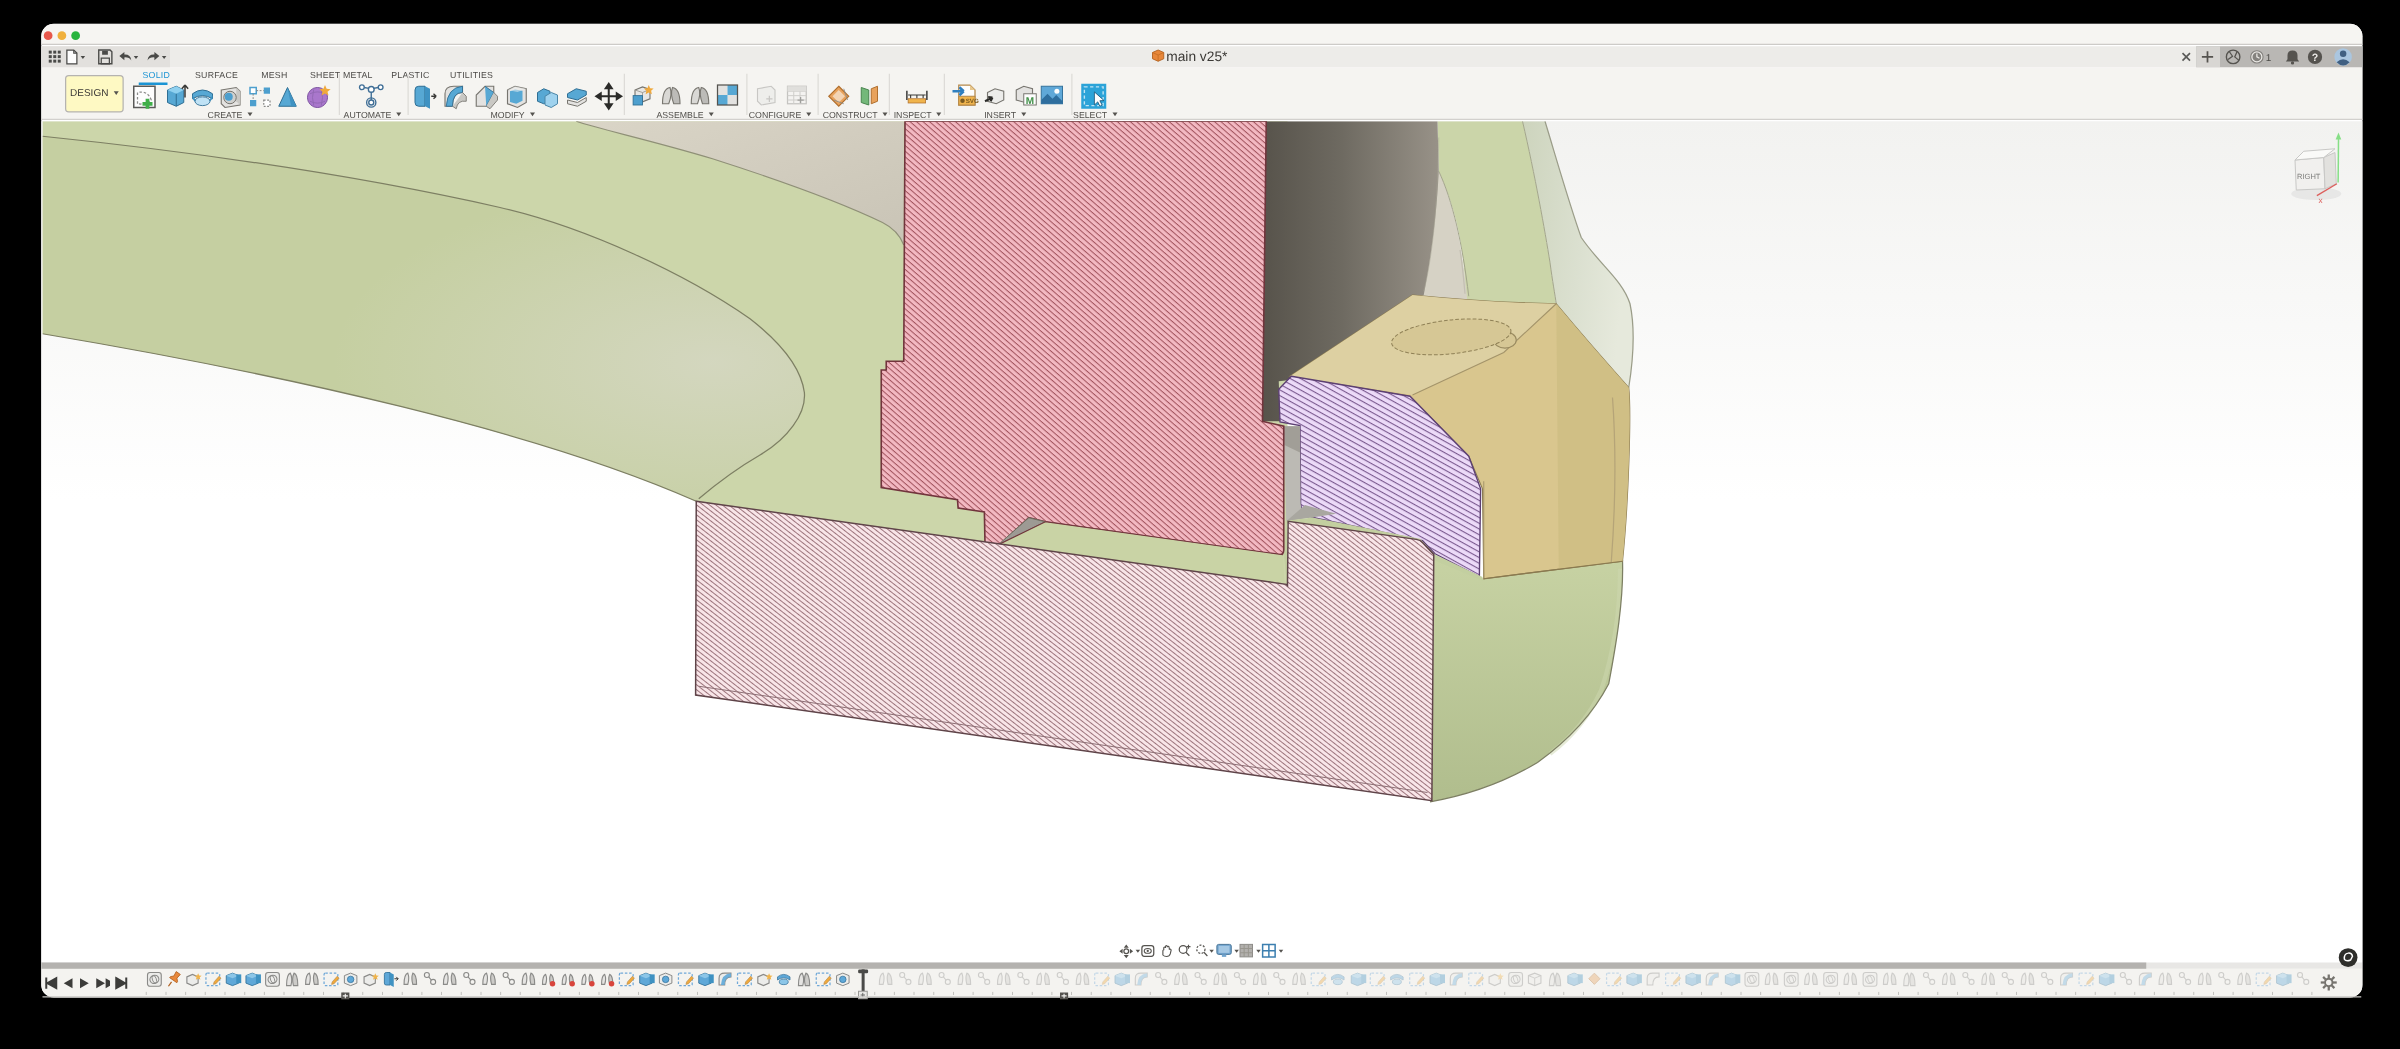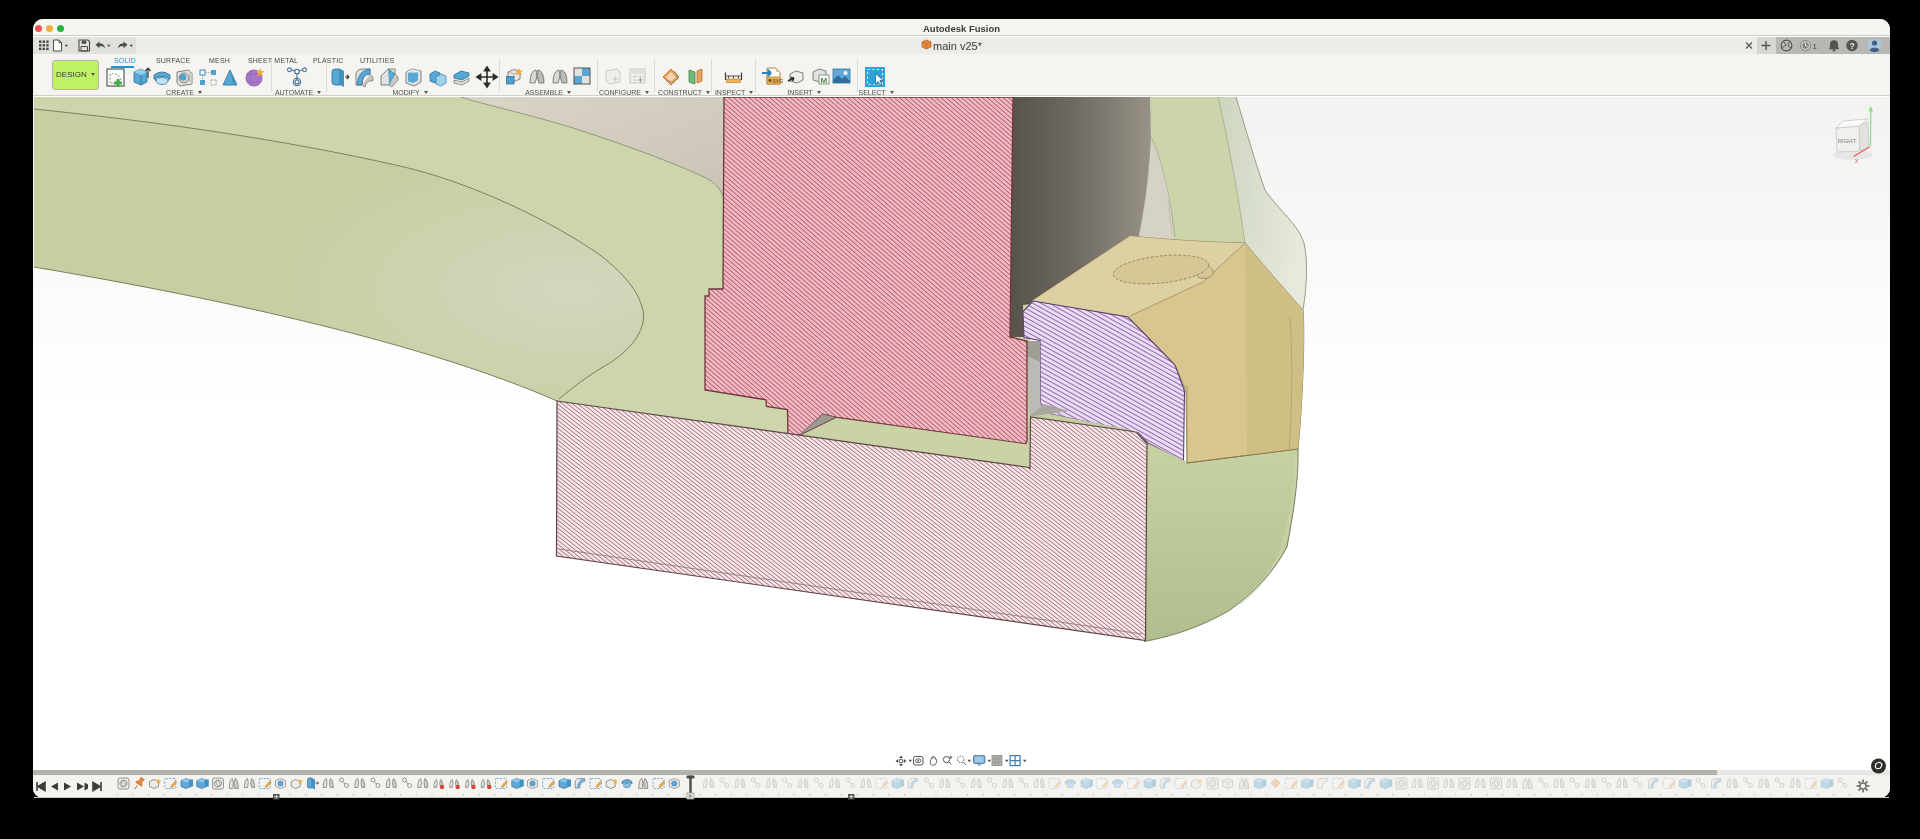--- a/index.html
+++ b/index.html
@@ -8,39 +8,38 @@
   #win{position:absolute;left:33px;top:19px;width:1857px;height:779px;border-radius:10px;background:#fff;overflow:hidden;}
   .titlebar{position:absolute;left:0;top:0;width:100%;height:17px;background:#f6f5f2;border-bottom:1px solid #cdcbc8;z-index:2;}
   .title{position:absolute;left:0;top:4px;width:100%;text-align:center;font-size:9.5px;font-weight:bold;color:#3b3b39;z-index:3;}
   .tl{position:absolute;border-radius:50%;width:7px;height:7px;top:6px;z-index:4;}
   .tabrow{position:absolute;left:0;top:18px;width:100%;height:17px;background:#edece9;z-index:2;}
   .menustrip{position:absolute;left:0;top:18px;width:103px;height:17px;background:#e2e0dd;z-index:2;}
   .grayzone{position:absolute;top:18px;left:1724px;right:0;height:17px;background:#b9b7b4;z-index:2;}
   .plusbox{position:absolute;top:18px;left:1724px;width:19px;height:17px;background:#d8d6d3;z-index:2;}
   .doctab{position:absolute;top:18px;left:900px;height:17px;font-size:11px;color:#3b3936;line-height:18px;z-index:3;}
   .toolbar{position:absolute;left:0;top:35px;width:100%;height:42px;background:#f5f4f1;border-bottom:1px solid #d2d0cd;z-index:2;}
-  .designbtn{position:absolute;left:19px;top:41px;width:47px;height:30px;border:1px solid #b5b3b0;border-radius:3px;background:#bef264;font-size:8px;color:#3a3835;text-align:center;line-height:28px;z-index:3;}
+  .designbtn{position:absolute;left:19px;top:41px;width:47px;height:30px;border:1px solid #b5b3b0;border-radius:3px;background:#fef9c3;font-size:8px;color:#3a3835;text-align:center;line-height:28px;z-index:3;}
   .wtab{position:absolute;top:37.5px;font-size:7px;color:#4b4946;z-index:3;letter-spacing:0.2px;}
   .wtab.active{color:#1b94d4;}
   .underline{position:absolute;top:47px;height:2px;background:#1b94d4;z-index:3;}
   .grouplabel{position:absolute;top:70px;font-size:7px;color:#504e4a;text-align:center;z-index:3;white-space:nowrap;}
   .gsep{position:absolute;top:40px;height:33px;width:1px;background:#dddbd8;z-index:3;}
   .timeline{position:absolute;left:0;top:756px;width:100%;height:23px;background:#f4f3f0;z-index:2;}
   .sbtrack{position:absolute;left:0;top:751px;width:100%;height:5px;background:#e8e7e5;z-index:2;}
   .sbthumb{position:absolute;left:0;top:751px;width:1684px;height:5px;background:#b4b2af;z-index:3;}
   .viewport{position:absolute;left:0;top:78px;width:100%;height:673px;background:linear-gradient(#f2f2f0,#ffffff 45%);z-index:1;}
   #gfx{position:absolute;left:0;top:0;z-index:5;}
   .caret{display:inline-block;width:0;height:0;border-left:2.6px solid transparent;border-right:2.6px solid transparent;border-top:3.2px solid #55534f;vertical-align:middle;margin-left:2px;margin-bottom:1px;}
 </style>
 </head>
 <body>
 <div id="win">
   <div class="viewport"></div>
   <div class="titlebar"></div>
-  <div class="title">Autodesk Fusion</div>
   <div class="tl" style="left:2px;background:#e7574b;"></div>
   <div class="tl" style="left:13px;background:#f0b03c;"></div>
   <div class="tl" style="left:24px;background:#28b43e;"></div>
   <div class="tabrow"></div>
   <div class="menustrip"></div>
   <div class="grayzone"></div>
   <div class="plusbox"></div>
   <div class="doctab">main v25*</div>
   <div class="toolbar"></div>
   <div class="designbtn">DESIGN <span class="caret"></span></div>

